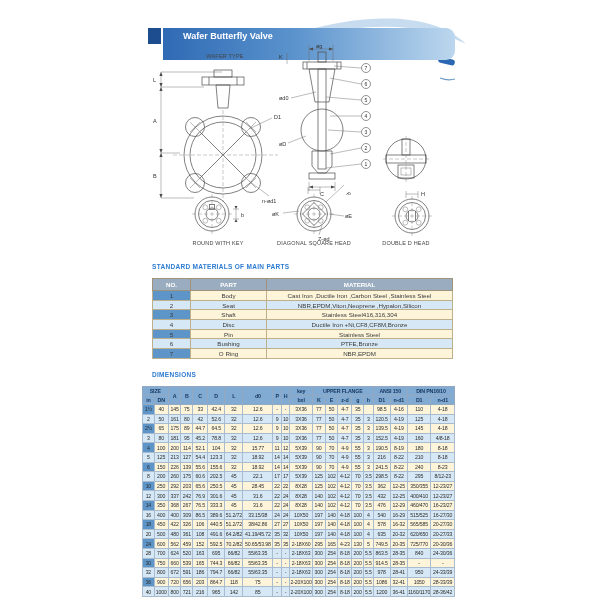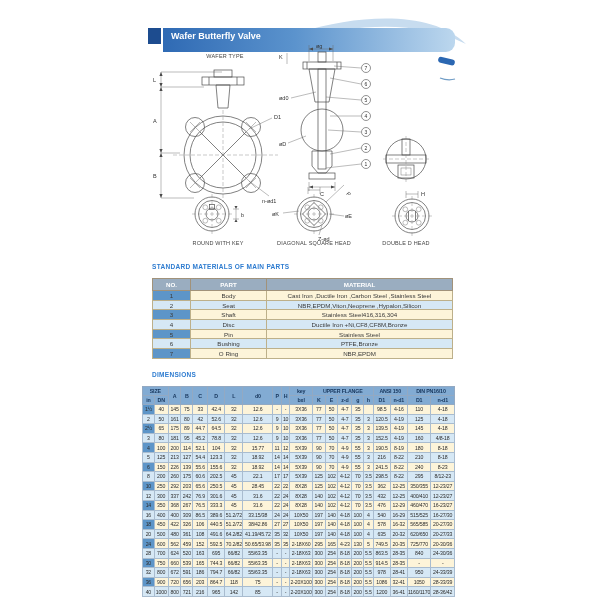--- a/index.html
+++ b/index.html
@@ -2,24 +2,24 @@
 <html><head>
 <meta charset="utf-8">
 <style>
   html,body{margin:0;padding:0;background:#ffffff;}
   body{width:600px;height:600px;position:relative;overflow:hidden;
        font-family:"Liberation Sans", sans-serif;color:#333;}
   .abs{position:absolute;}
 
   
   .banner-square{left:148px;top:28px;width:13px;height:16px;background:#1d4c8f;}
-  .banner{left:163px;top:28px;width:292px;height:24px;
+  .banner{left:163px;top:28px;width:292px;height:32px;
           background:linear-gradient(90deg,#2f6ab4 0%,#5b93cd 45%,#bcd7ee 100%);
           border-radius:0 9px 9px 0;color:#fff;font-weight:bold;font-size:9px;
-          line-height:16px;padding-left:8px;box-sizing:border-box;}
+          line-height:16px;padding-left:20px;box-sizing:border-box;}
   .swoosh-svg{left:300px;top:6px;}
 
   
   .sec-title{font-size:6.5px;font-weight:bold;color:#2e7cd0;letter-spacing:.3px;}
   .mat-title{left:152px;top:263px;}
   .dim-title{left:152px;top:371px;}
 
   
   .cap{font-size:5.5px;color:#444;text-align:center;letter-spacing:.2px;}
   .wafer-type{left:190px;top:53px;width:70px;}

